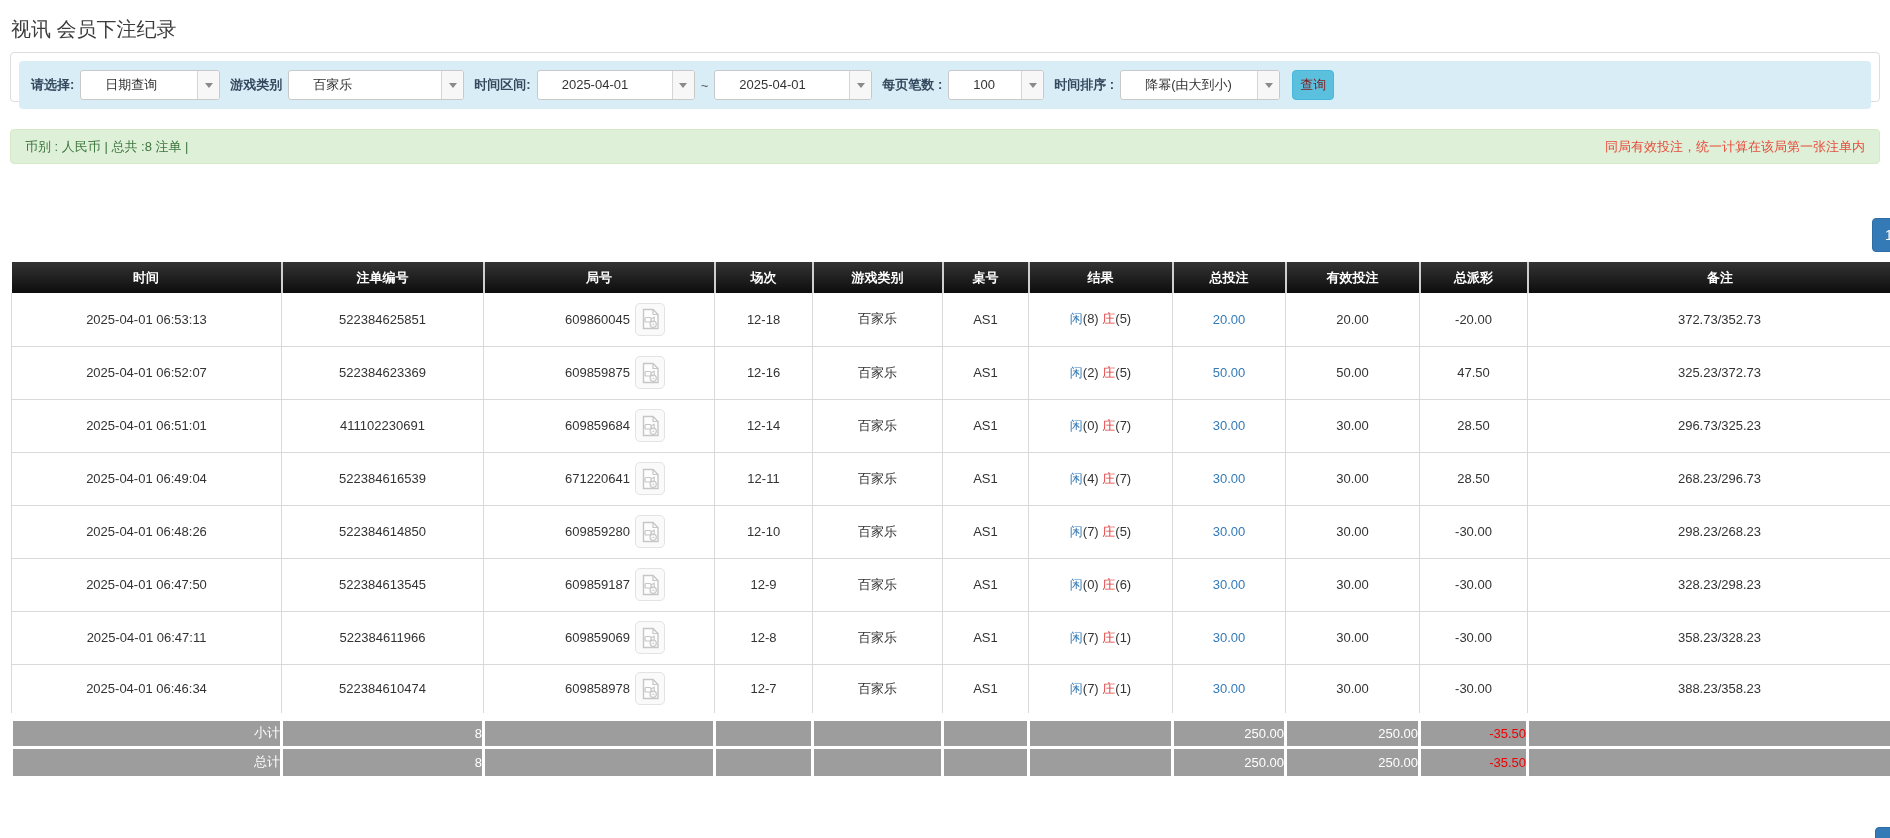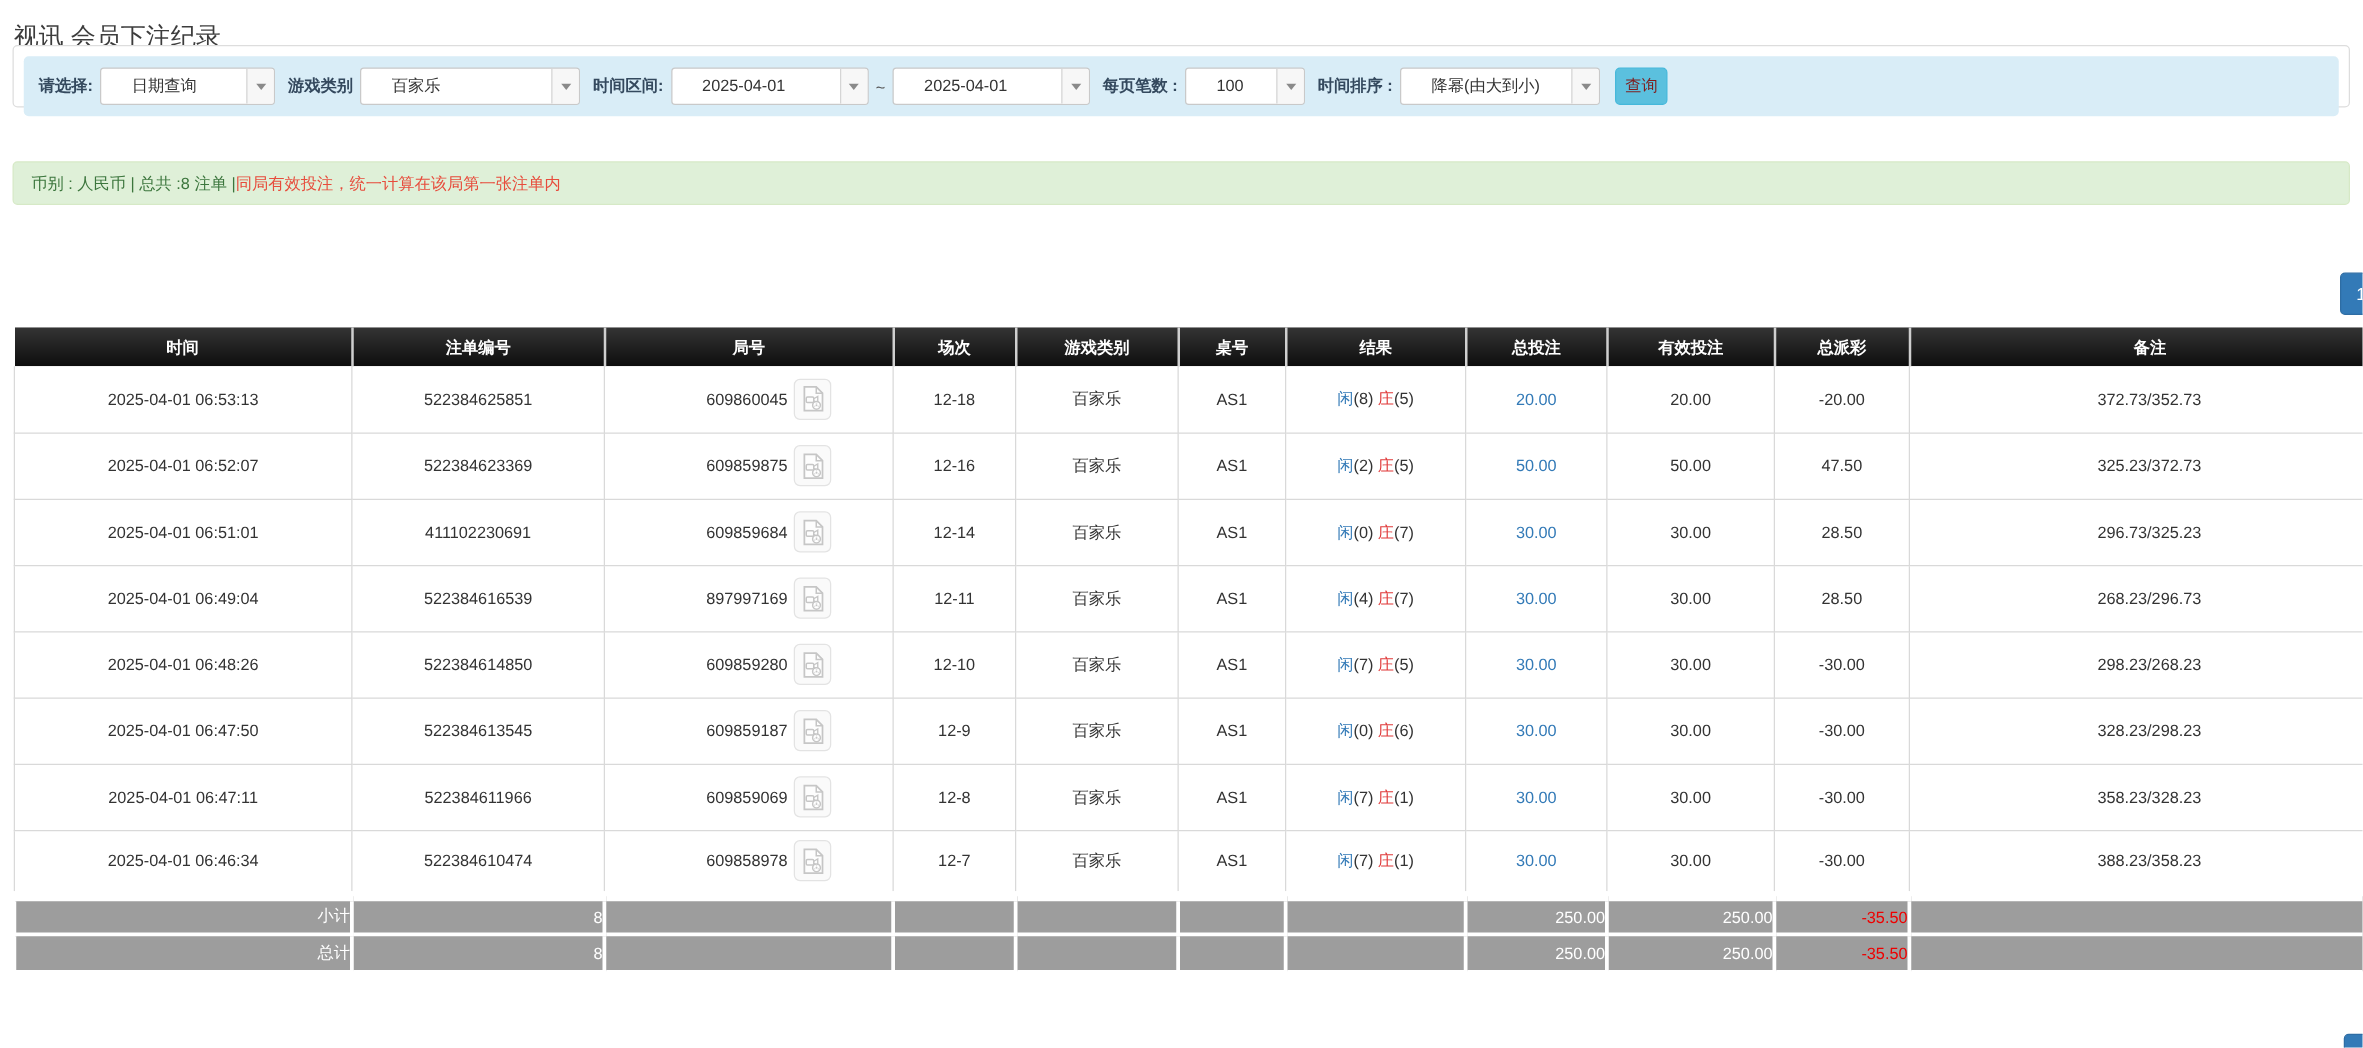--- a/index.html
+++ b/index.html
@@ -10,21 +10,21 @@
     font-family: "Liberation Sans", "DejaVu Sans", sans-serif;
     color: #333;
   }
   
   .page-title {
     position: absolute; left: 11px; top: 16px;
     font-size: 20px; font-weight: normal; color: #3c3c3c;
   }
   
   .filter-panel {
-    position: absolute; left: 10px; right: 10px; top: 36px; height: 50px;
+    position: absolute; left: 10px; right: 10px; top: 52px; height: 50px;
     background: #fff; border: 1px solid #ddd; border-radius: 4px;
     padding: 8px;
   }
   .filter-bar {
     height: 48px; background: #d9edf7; border-radius: 4px;
     display: flex; align-items: center; padding: 0 12px;
     white-space: nowrap;
   }
   .f-label {
     font-size: 13px; font-weight: bold; color: #34495e; margin: 0 6px 0 10px;
@@ -53,21 +53,21 @@
   .tilde { font-size: 13px; color: #555; margin: 0 6px; }
   .search-btn {
     margin-left: 12px; width: 42px; height: 30px;
     background: #5bc0de; border: 1px solid #46b8da; border-radius: 4px;
     color: #7f1d1d; font-size: 13px; cursor: pointer;
   }
   
   .alert-bar {
     position: absolute; left: 10px; right: 10px; top: 129px; height: 35px;
     background: #dff0d8; border: 1px solid #d6e9c6; border-radius: 4px;
-    display: flex; align-items: center; 
+    display: flex; align-items: center; justify-content: space-between;
     padding: 0 14px; font-size: 13px;
   }
   .alert-left { color: #3c763d; }
   .alert-right { color: #e74c3c; }
   
   .pg-btn {
     position: absolute; width: 36px; height: 34px;
     background: #337ab7; border: 1px solid #2e6da4; border-radius: 4px;
     color: #fff; font-size: 14px; line-height: 32px; padding-left: 12px;
     cursor: pointer; text-align: left;
@@ -273,21 +273,21 @@
           <td>AS1</td>
           <td><span class="res-blue">闲</span><span class="res-num">(0) </span><span class="res-red">庄</span><span class="res-num">(7)</span></td>
           <td><a class="bet-link">30.00</a></td>
           <td>30.00</td>
           <td>28.50</td>
           <td>296.73/325.23</td>
         </tr>
         <tr>
           <td>2025-04-01 06:49:04</td>
           <td>522384616539</td>
-          <td class="round-cell"><span class="round-num">897997169</span><button class="video-btn">
+          <td class="round-cell"><span class="round-num">671220641</span><button class="video-btn">
   <svg width="19" height="22" viewBox="0 0 19 22" fill="none">
     <path d="M2.5 1.5 h9.5 l5 5 v14 h-14.5 z" stroke="#c6c6c6" stroke-width="1.4" fill="#fdfdfd"></path>
     <path d="M12 1.5 v5 h5" stroke="#c6c6c6" stroke-width="1.2" fill="none"></path>
     <rect x="4" y="9.5" width="6" height="4.5" rx="1" stroke="#c6c6c6" stroke-width="1.2" fill="none"></rect>
     <path d="M10 11 l3.2 -1.8 v5.3 l-3.2 -1.8" stroke="#c6c6c6" stroke-width="1.1" fill="none"></path>
     <circle cx="12.2" cy="16.2" r="3.1" stroke="#c6c6c6" stroke-width="1.2" fill="#fff"></circle>
     <circle cx="12.2" cy="16.2" r="0.8" fill="#c6c6c6"></circle>
     <circle cx="12.2" cy="14.6" r="0.7" fill="#e2e2e2"></circle>
     <circle cx="10.7" cy="17" r="0.7" fill="#e2e2e2"></circle>
     <circle cx="13.7" cy="17" r="0.7" fill="#e2e2e2"></circle>

